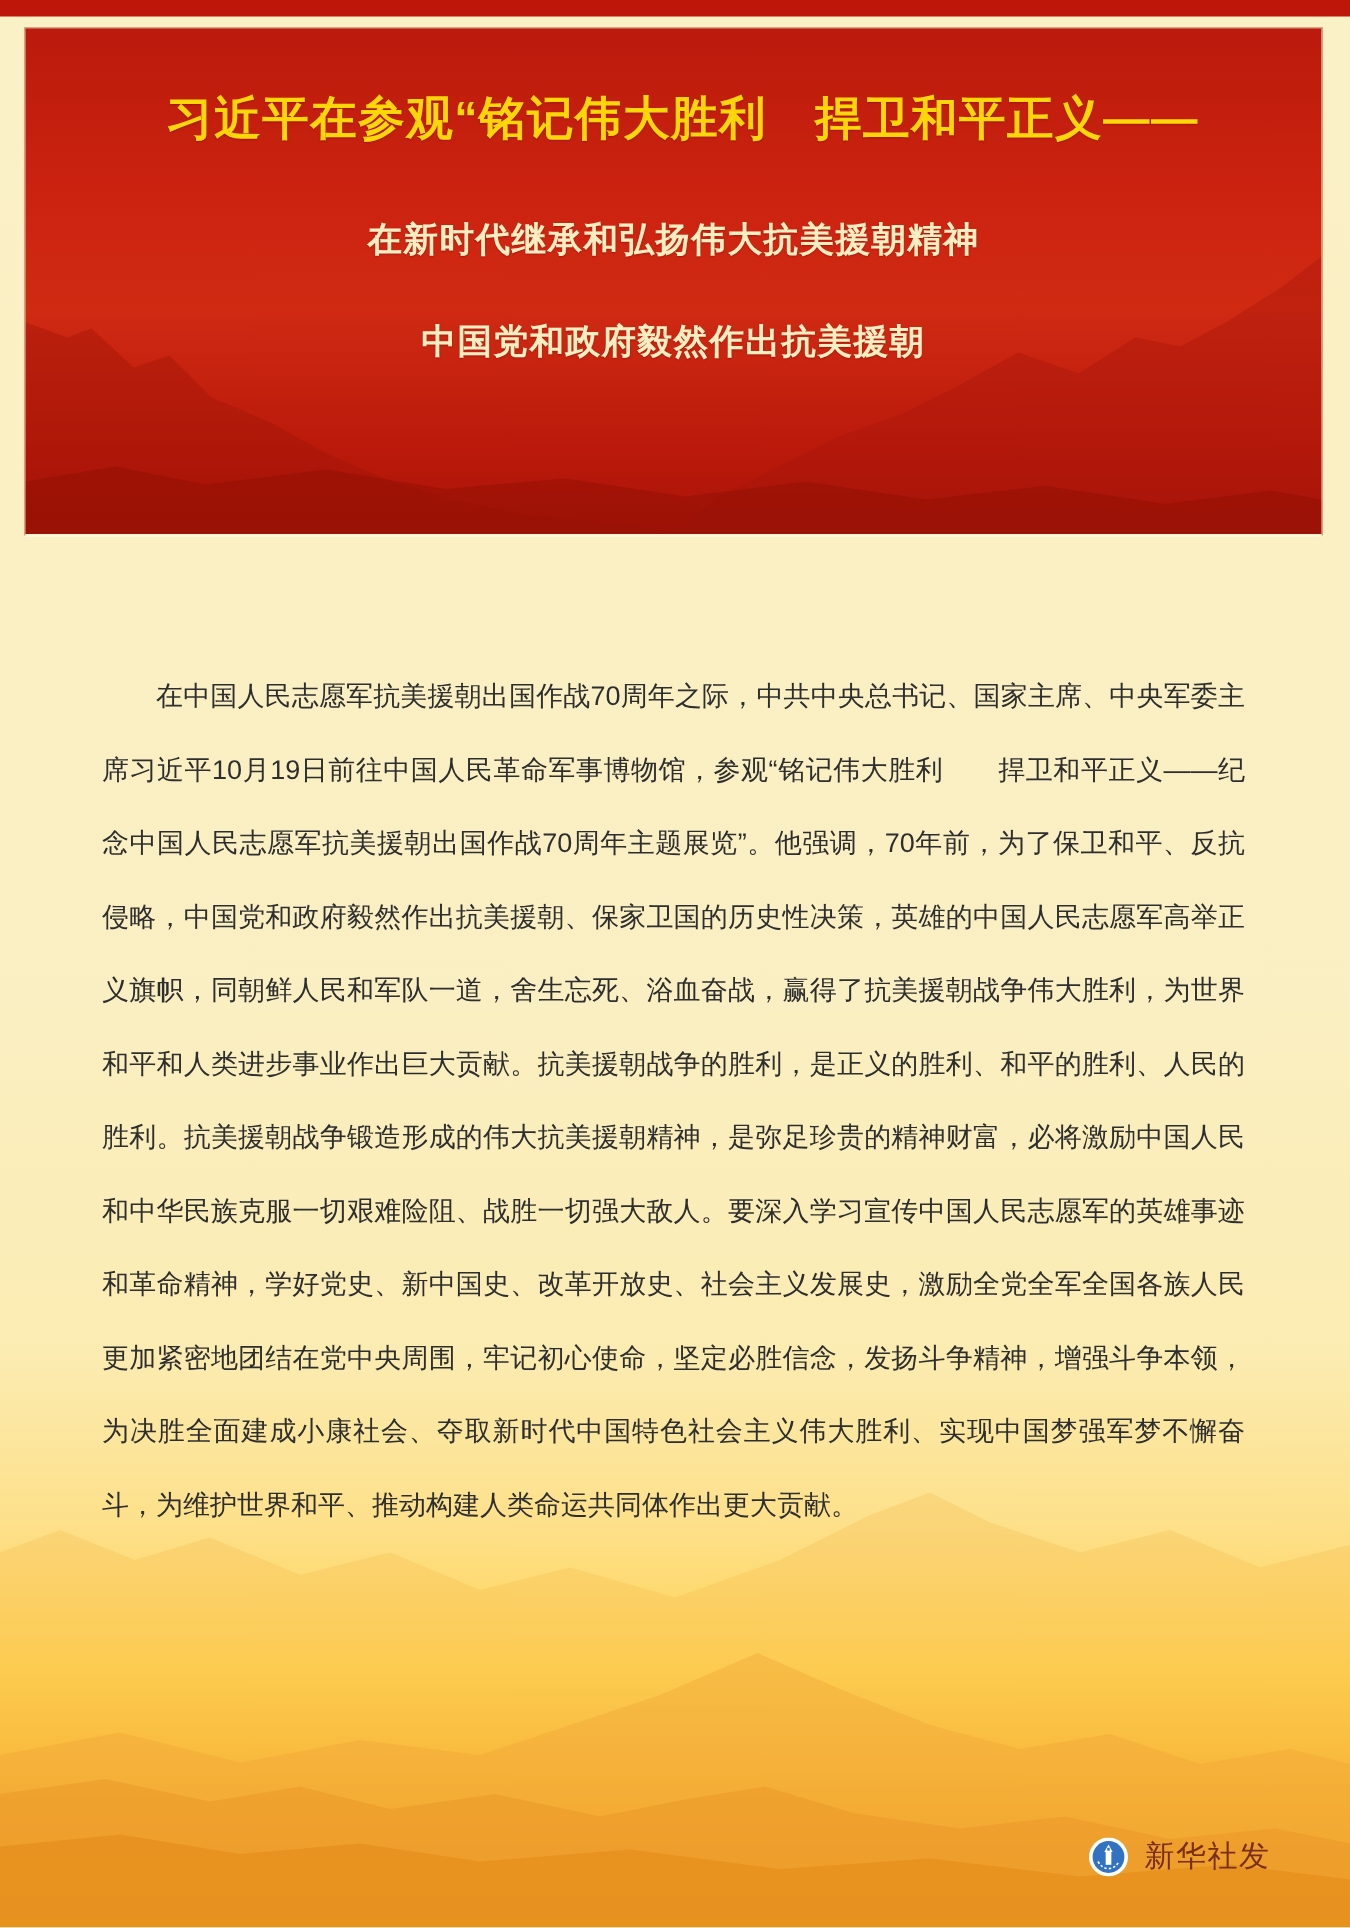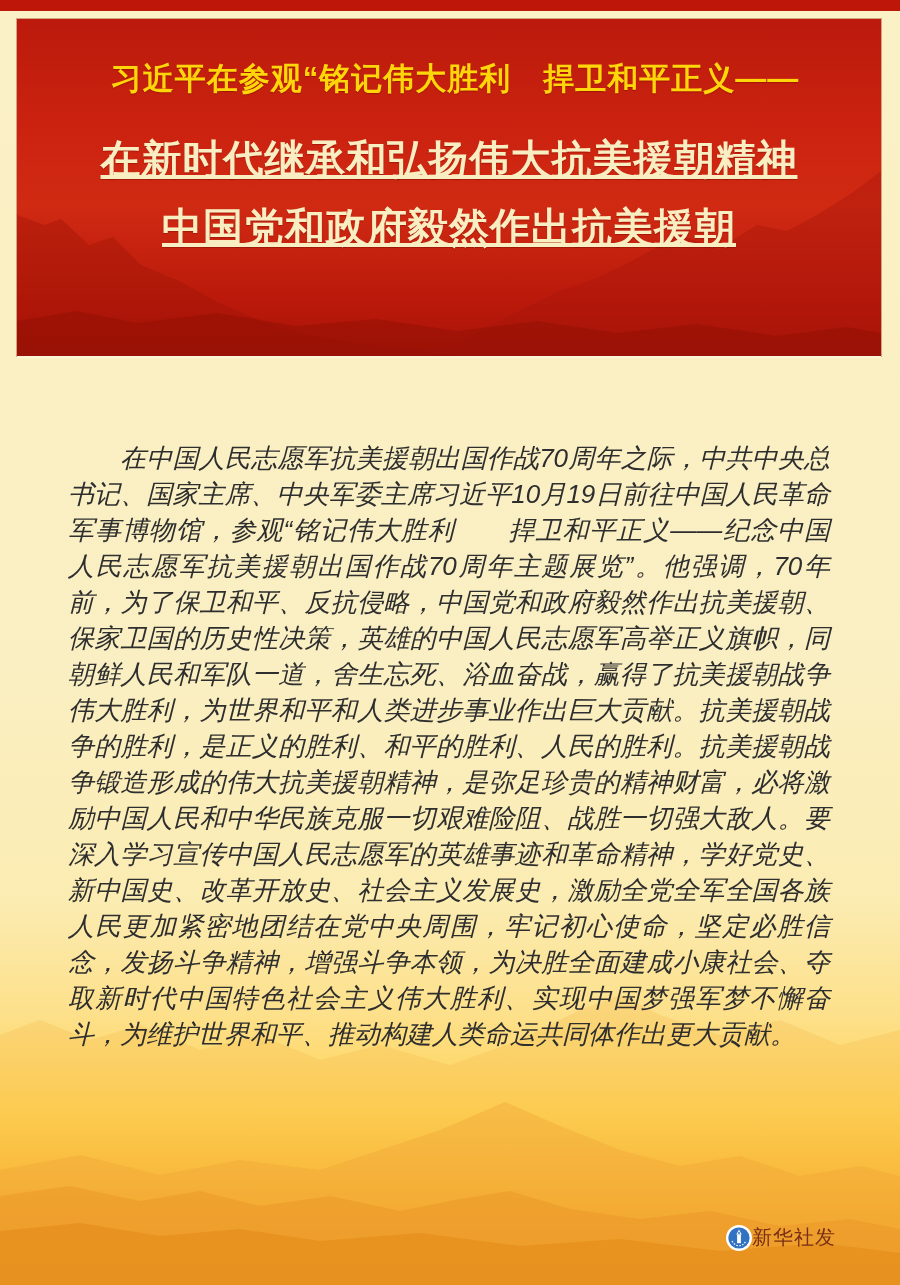--- a/index.html
+++ b/index.html
@@ -53,59 +53,58 @@
     font-size: 31px;
     line-height: 60px;
     font-weight: bold;
     color: #ffd60a;
     letter-spacing: 1px;
     text-shadow: 0 1px 1px rgba(120,10,0,0.45);
     padding-left: 12px;
   }
   .subheadline {
     margin-top: 16px;
-    font-size: 40px;
+    font-size: 23px;
     line-height: 68px;
     font-weight: bold;
     color: #f9edc2;
     letter-spacing: 1px;
     text-shadow: 0 1px 1px rgba(120,10,0,0.45);
-    text-decoration: underline;
   }
 
   
   .article {
     position: absolute;
     left: 68px; top: 440px;
     width: 762px;
     margin: 0;
-    font-size: 26px;
-    line-height: 36px;
+    font-size: 18px;
+    line-height: 49px;
     color: #2e2e2e;
     text-align: justify;
     text-indent: 2em;
     z-index: 2;
     font-family: "Liberation Sans", sans-serif;
-    font-style: italic;
   }
 
   
   .landscape {
     position: absolute;
     left: 0; bottom: 0;
     width: 900px; height: 345px;
     z-index: 1;
   }
 
   
   .credit {
     position: absolute;
     left: 726px; top: 1224px;
     display: flex;
     align-items: center;
+    gap: 11px;
     z-index: 4;
   }
   .credit .logo { width: 26px; height: 26px; display: block; }
   .credit-text {
     font-size: 20px;
     letter-spacing: 1px;
     color: #7a2e15;
     font-weight: 500;
     white-space: nowrap;
   }

